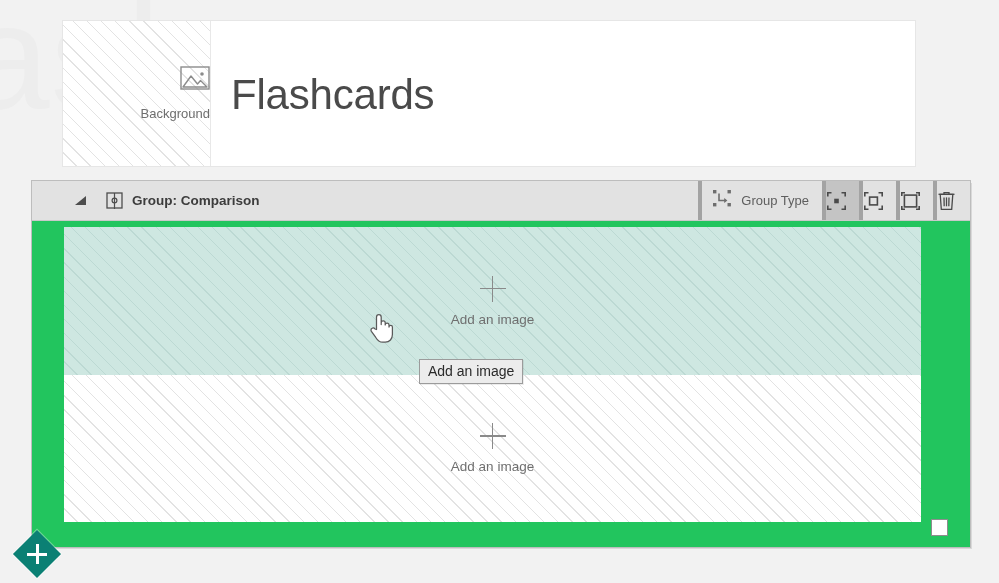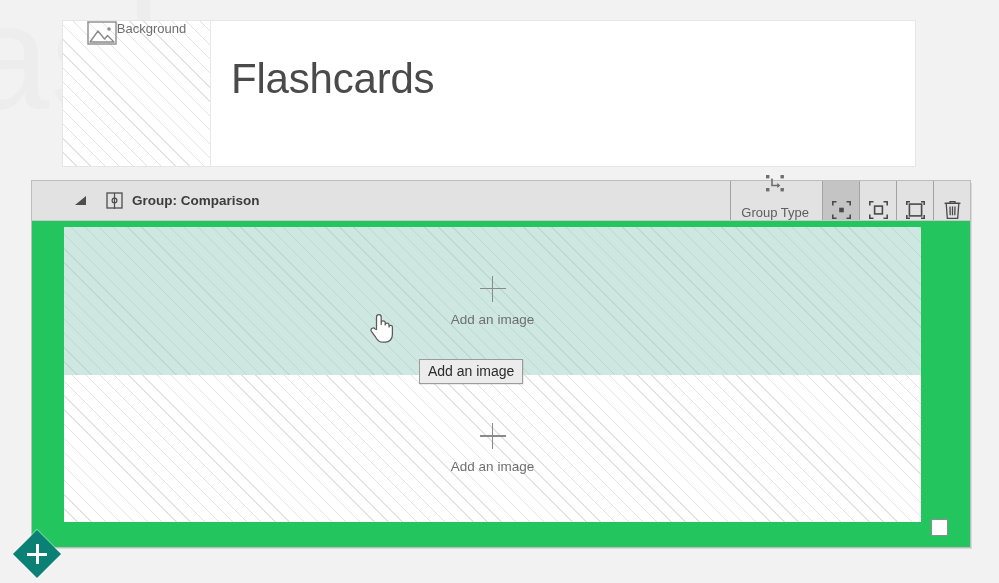--- a/index.html
+++ b/index.html
@@ -63,43 +63,43 @@
     background: #ffffff;
     border: 1px solid #e6e6e6;
     display: flex;
     z-index: 2;
   }
   .bg-thumb {
     width: 148px;
     height: 100%;
     border-right: 1px solid #e8e8e8;
     display: flex;
-    flex-direction: row;
-    align-items: flex-start;
+    flex-direction: column;
+    align-items: flex-end;
     justify-content: center;
     cursor: pointer;
   }
   .bg-thumb .ico { margin-bottom: 12px; }
   .bg-thumb .lbl {
     font-size: 13px;
     color: #6e6e6e;
     font-weight: 400;
   }
   .title-body {
     flex: 1;
     padding: 28px 0 0 20px;
   }
   .title-label {
     font-size: 12.5px;
     font-weight: bold;
     color: #444;
     letter-spacing: 0.1px;
   }
   .title-text {
-    margin-top: 8px;
+    margin-top: 24px;
     font-size: 42px;
     font-weight: 300;
     color: #4a4a4a;
     line-height: 1.05;
     letter-spacing: -0.2px;
   }
 
   
   .group-panel {
     position: absolute;
@@ -144,26 +144,25 @@
   }
   .toolbar-right {
     margin-left: auto;
     display: flex;
     align-items: stretch;
     height: 100%;
   }
   .tb-btn {
     display: flex;
     align-items: center;
-    justify-content: flex-end;
-    border-left: 1px solid #a3a3a3;
+    justify-content: flex-start;
+    border-left: 4px solid #a3a3a3;
     height: 100%;
     cursor: pointer;
     background: transparent;
-    flex-direction: column;
   }
   .tb-btn.grouptype { padding: 0 13px 0 10px; gap: 8px; }
   .tb-btn.square { width: 37px; }
   .tb-btn.active { background: #c4c4c4; }
   .tb-btn .tlabel {
     font-size: 13px;
     color: #5e5e5e;
   }
 
   

